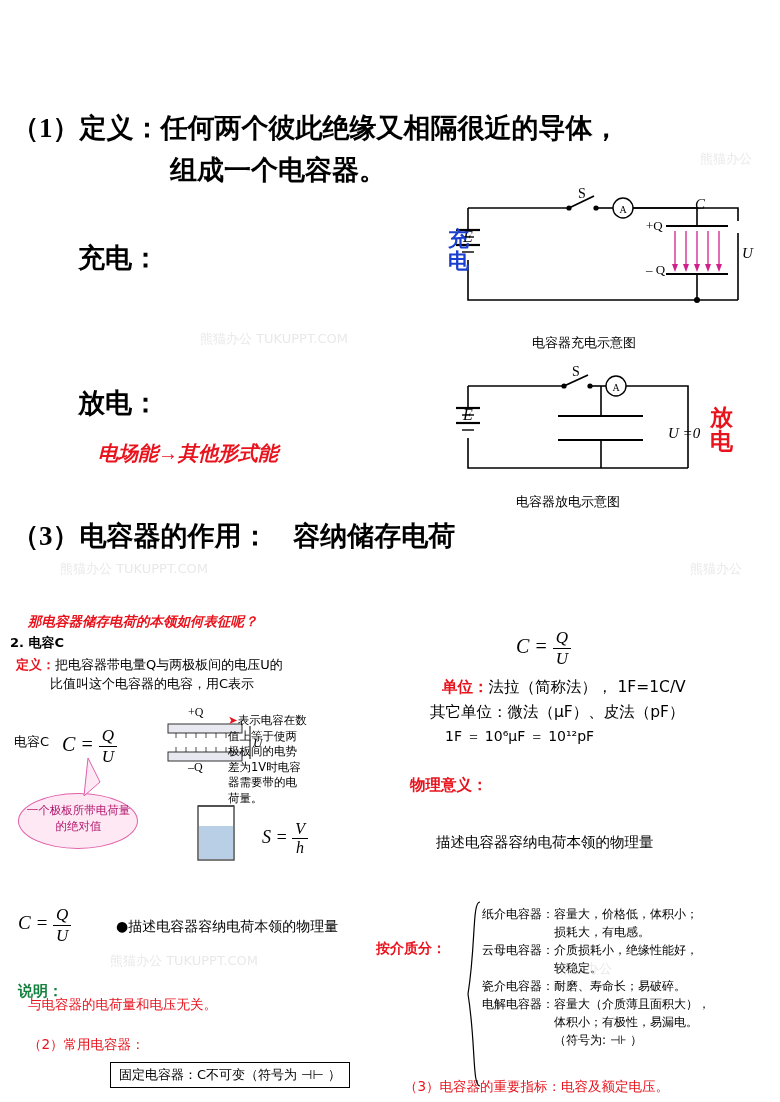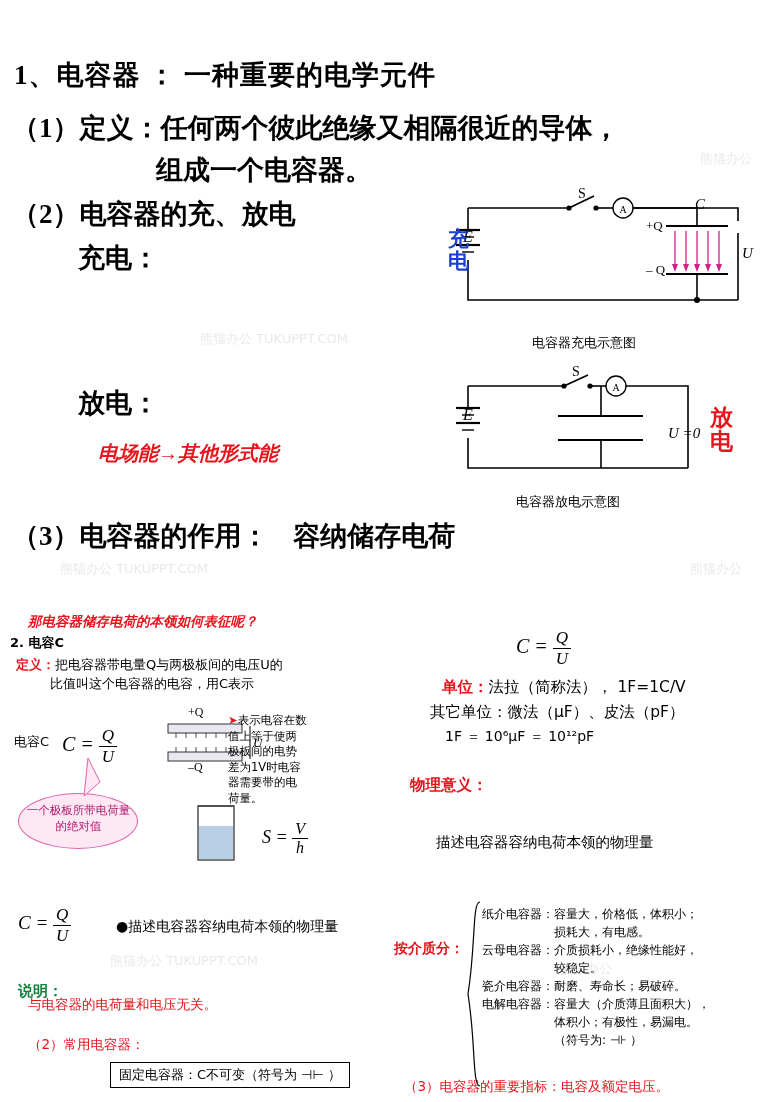--- a/index.html
+++ b/index.html
@@ -14,21 +14,21 @@
   .abs{position:absolute;}
   .serif{font-family:"Liberation Serif", serif;}
   .bold{font-weight:bold;}
   .red{color:#e8131d;}
   .blue{color:#1a3fd0;}
 
   
   #title-1{left:14px;top:57px;font-size:27px;font-weight:bold;letter-spacing:1px;}
   #title-1 .sub{font-family:"DejaVu Serif",serif;}
   #def-line{left:12px;top:110px;font-size:27px;font-weight:bold;}
-  #def-line2{left:156px;top:152px;font-size:27px;font-weight:bold;}
+  #def-line2{left:170px;top:152px;font-size:27px;font-weight:bold;}
   #sec2{left:12px;top:196px;font-size:27px;font-weight:bold;}
   #charge-label{left:78px;top:240px;font-size:27px;font-weight:bold;}
   #charge-eq{left:80px;top:325px;font-size:20px;font-weight:bold;font-style:italic;}
   #discharge-label{left:78px;top:385px;font-size:27px;font-weight:bold;}
   #discharge-eq{left:98px;top:440px;font-size:20px;font-weight:bold;font-style:italic;}
   #sec3{left:12px;top:518px;font-size:27px;font-weight:bold;}
 
   
   .cap-note{font-size:13px;font-family:"DejaVu Sans",sans-serif;}
 
@@ -63,44 +63,38 @@
 
   
   #bot-formula{left:18px;top:905px;font-size:19px;}
   #bot-desc{left:108px;top:918px;font-size:14px;font-family:"DejaVu Sans",sans-serif;margin-left:8px;}
   #shuoming{left:18px;top:966px;font-size:15px;font-weight:bold;color:#15803d;font-family:"DejaVu Sans",sans-serif;margin-top:16px;}
   #b1{left:28px;top:995px;font-size:13.5px;color:#e8131d;font-family:"DejaVu Sans",sans-serif;line-height:1.45;}
   #b2{left:28px;top:1036px;font-size:13.5px;color:#e8131d;font-family:"DejaVu Sans",sans-serif;}
   #b3{left:110px;top:1062px;font-size:13px;font-family:"DejaVu Sans",sans-serif;border:1px solid #000;padding:3px 8px;}
   #b4{left:404px;top:1078px;font-size:13.5px;color:#e8131d;font-family:"DejaVu Sans",sans-serif;}
 
-  #classify{left:394px;top:940px;font-size:14px;font-weight:bold;color:#e8131d;font-family:Liberation Sans, sans-serif;}
+  #classify{left:376px;top:940px;font-size:14px;font-weight:bold;color:#e8131d;font-family:Liberation Sans, sans-serif;}
   #cap-table{left:482px;top:905px;font-size:12px;font-family:"DejaVu Sans",sans-serif;line-height:1.5;}
   #cap-table .row{white-space:nowrap;}
 
   
   .wm{position:absolute;color:rgba(120,120,120,0.17);font-size:13px;font-family:"DejaVu Sans",sans-serif;white-space:nowrap;pointer-events:none;}
 </style>
 </head>
 <body>
 
 <div class="page">
 
-  <div class="abs" id="title-1">
-    <span>1、电容器</span>
-    <span>：</span>
-    <span class="sub bold">一种重要的电学元件</span>
-  </div>
 
   <div class="abs" id="def-line">
     <span>（1）定义：</span><span>任何两个彼此绝缘又相隔很近的导体，</span>
   </div>
   <div class="abs" id="def-line2">组成一个电容器。</div>
 
-  <div class="abs" id="sec2">（2）电容器的充、放电</div>
   <div class="abs" id="charge-label">充电：</div>
   <div class="abs" id="discharge-label">放电：</div>
   <div class="abs red" id="discharge-eq">电场能→其他形式能</div>
 
   <div class="abs" id="sec3">
     <span>（3）电容器的作用：</span>
     <span style="margin-left:18px;">容纳储存电荷</span>
   </div>
 
   <svg class="abs" style="left:438px;top:188px;" width="330" height="130">

